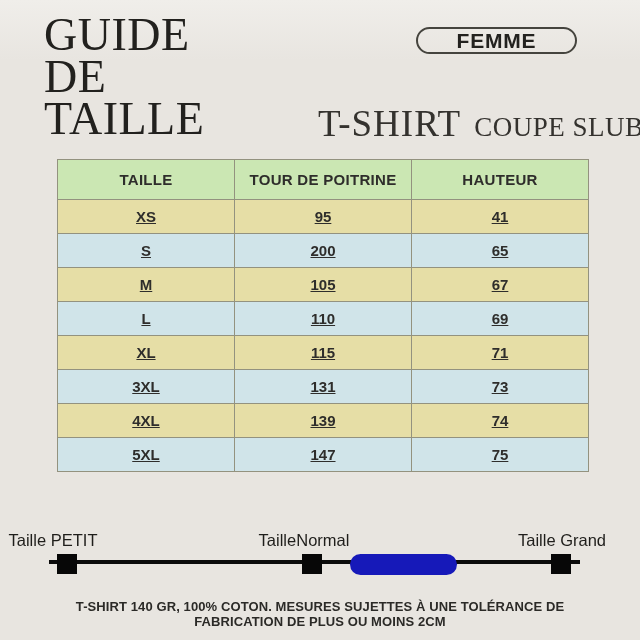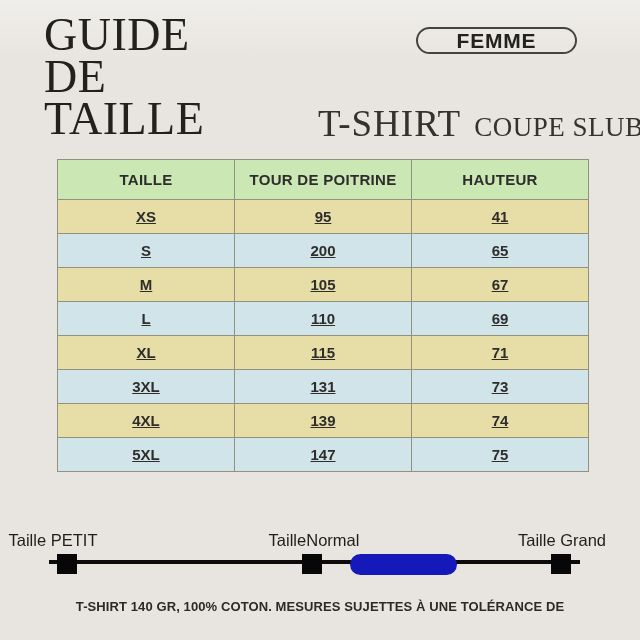--- a/index.html
+++ b/index.html
@@ -62,21 +62,21 @@
   table.size td{height:34px;font-size:15px;text-decoration:underline;}
   table.size tbody tr:nth-child(odd) td{background:var(--row-tan);}
   table.size tbody tr:nth-child(even) td{background:var(--row-blue);}
 
   
   .scale-label{
     position:absolute;top:531px;transform:translateX(-50%);
     font-size:16.5px;color:#1f1e1b;white-space:nowrap;
   }
   .lbl-small{left:53px;}
-  .lbl-normal{left:314px;}
+  .lbl-normal{left:304px;}
   .lbl-large{left:562px;}
   .track{position:absolute;left:49px;top:560px;width:531px;height:4px;background:#0b0b0b;}
   .marker{position:absolute;top:554px;width:20px;height:20px;background:#070707;}
   .mk-small{left:57px;}
   .mk-normal{left:302px;}
   .mk-large{left:551px;}
   .indicator{
     position:absolute;left:350px;top:554px;width:107px;height:21px;
     border-radius:11px;background:var(--accent-blue);
   }
@@ -163,15 +163,16 @@
   <div class="scale-label lbl-large">Taille Grand</div>
 
   <div class="track"></div>
   <div class="marker mk-small"></div>
   <div class="marker mk-normal"></div>
   <div class="marker mk-large"></div>
   <div class="indicator"></div>
 
   <div class="caption">
     <div>T-SHIRT 140 GR, 100% COTON. MESURES SUJETTES À UNE TOLÉRANCE DE</div>
+    <div>FABRICATION DE PLUS OU MOINS 2CM</div>
   </div>
 
 </div>
 
 </body></html>

